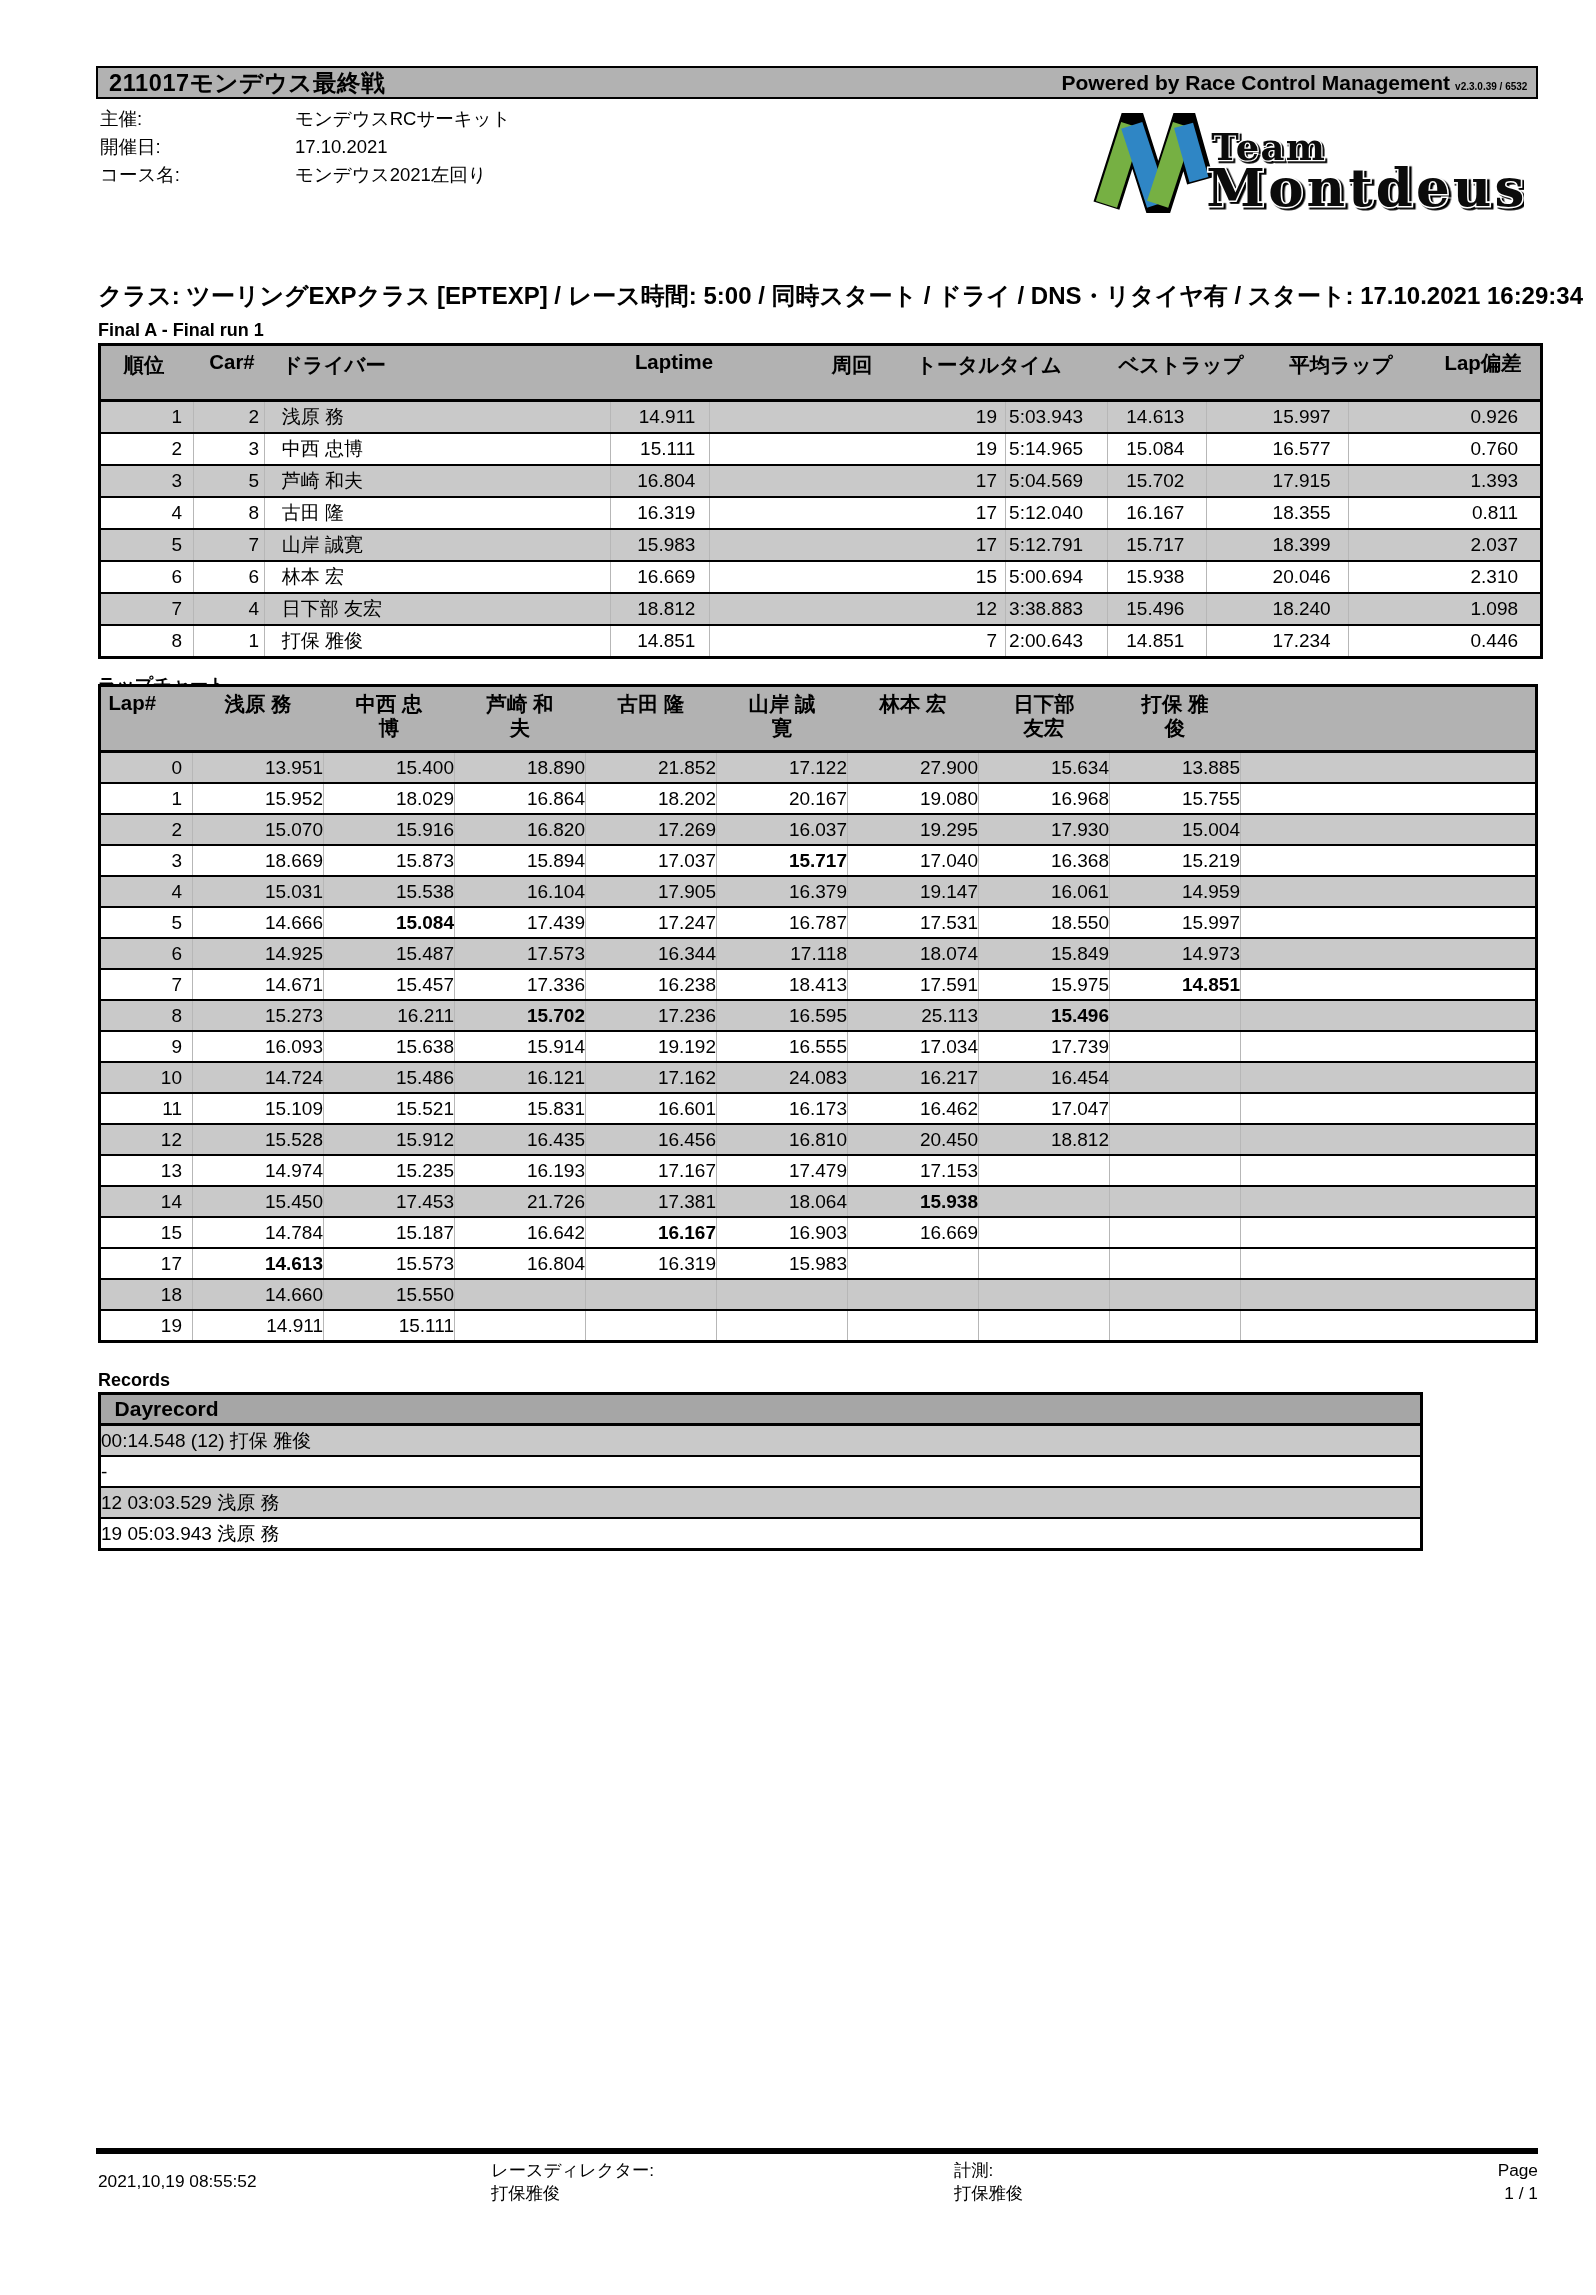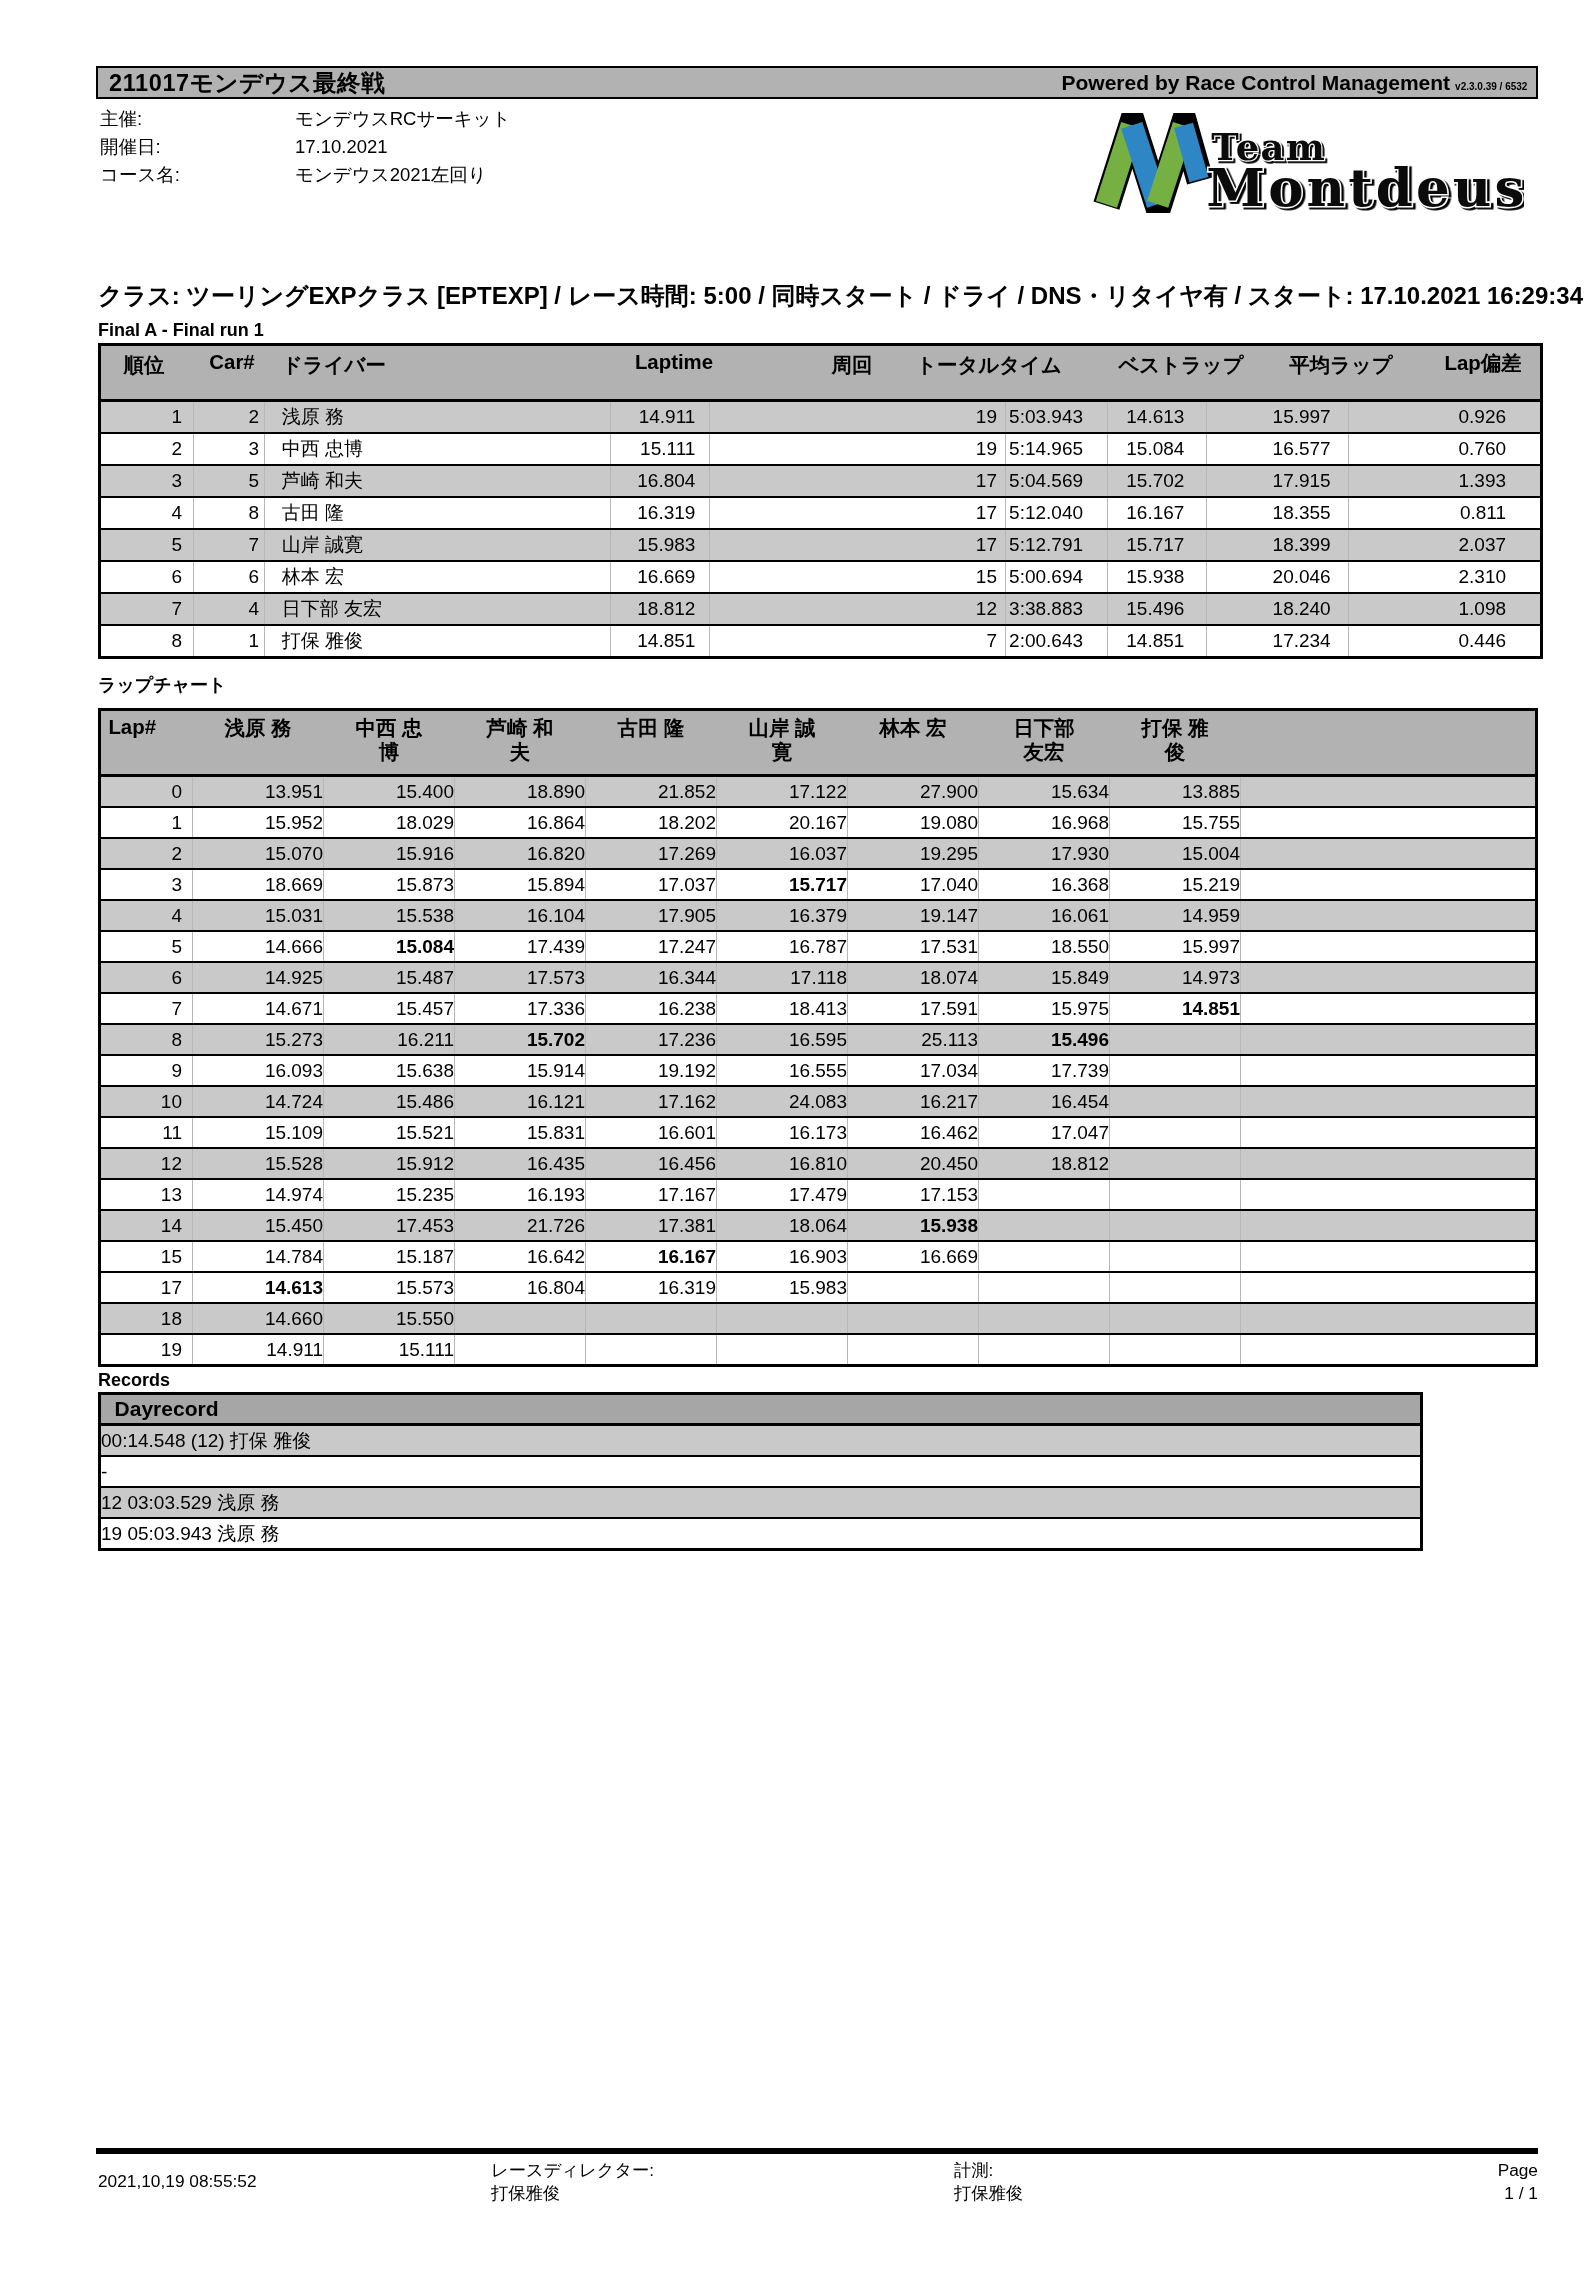--- a/index.html
+++ b/index.html
@@ -64,24 +64,24 @@
   .fh.blk{width:96px;white-space:normal;text-align:center;line-height:1.2}
   .fa td{height:30px}
   .fa .c0{text-align:right;padding-right:11px}
   .fa .c1{text-align:right;padding-right:5px}
   .fa .c2{text-align:left;padding-left:16.7px}
   .fa .c3{text-align:right;padding-right:13.6px}
   .fa .c4{text-align:right;padding-right:8px}
   .fa .c5{text-align:left;padding-left:3.1px}
   .fa .c6{text-align:right;padding-right:21.6px}
   .fa .c7{text-align:right;padding-right:17.3px}
-  .fa .c8{text-align:right;padding-right:34px}
-
-  
-  .lc{left:98px;top:708px;width:1435px}
+  .fa .c8{text-align:right;padding-right:22px}
+
+  
+  .lc{left:98px;top:684px;width:1435px}
   .lc thead th{
     background:var(--header-gray);border-bottom:3.7px solid #000;
     height:57px;vertical-align:top;padding-top:5px;font-size:20.4px;font-weight:bold;
   }
   .lc thead th.lapcol{text-align:left;padding-left:7.4px}
   .wrp{display:inline-block;width:83px;line-height:1.18;text-align:center}
   .lc td{height:29px;text-align:right;padding-right:3.7px}
   .lc td.lap0{padding-right:10px}
 
   

